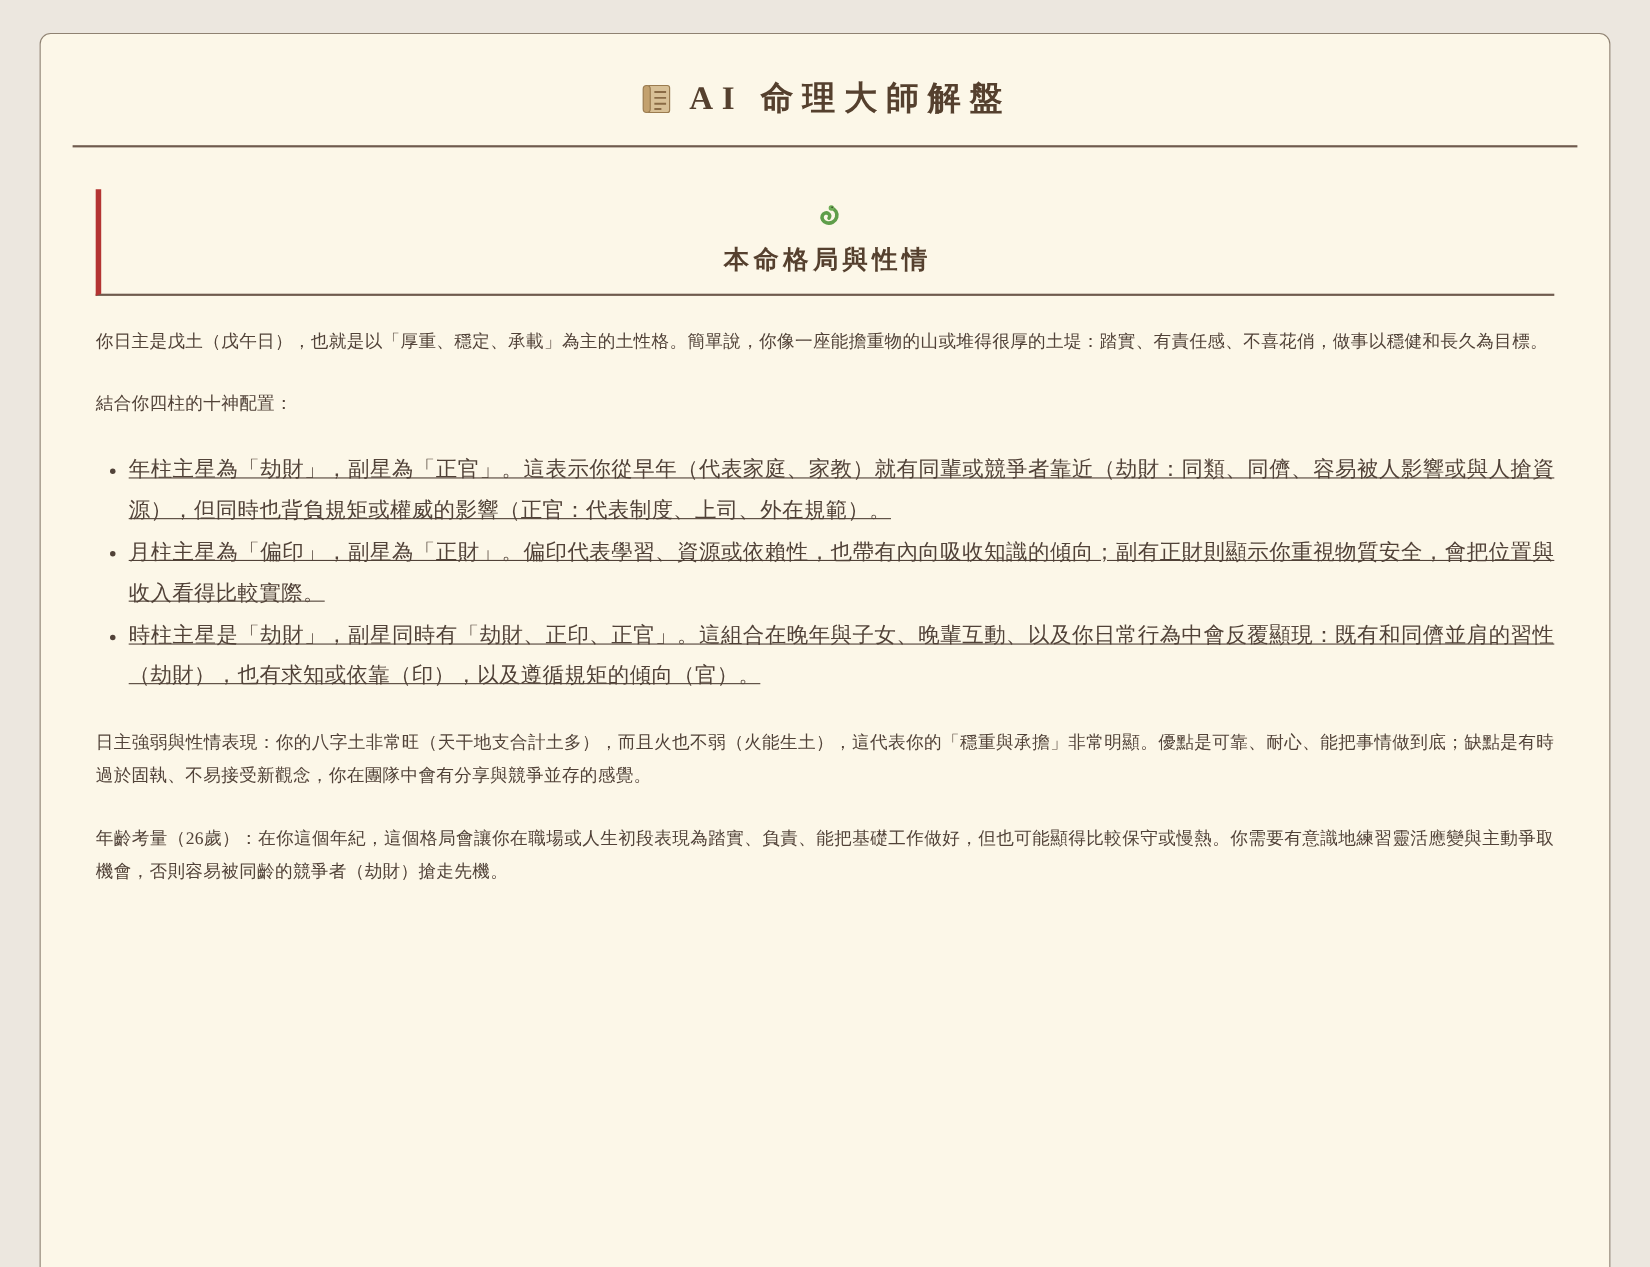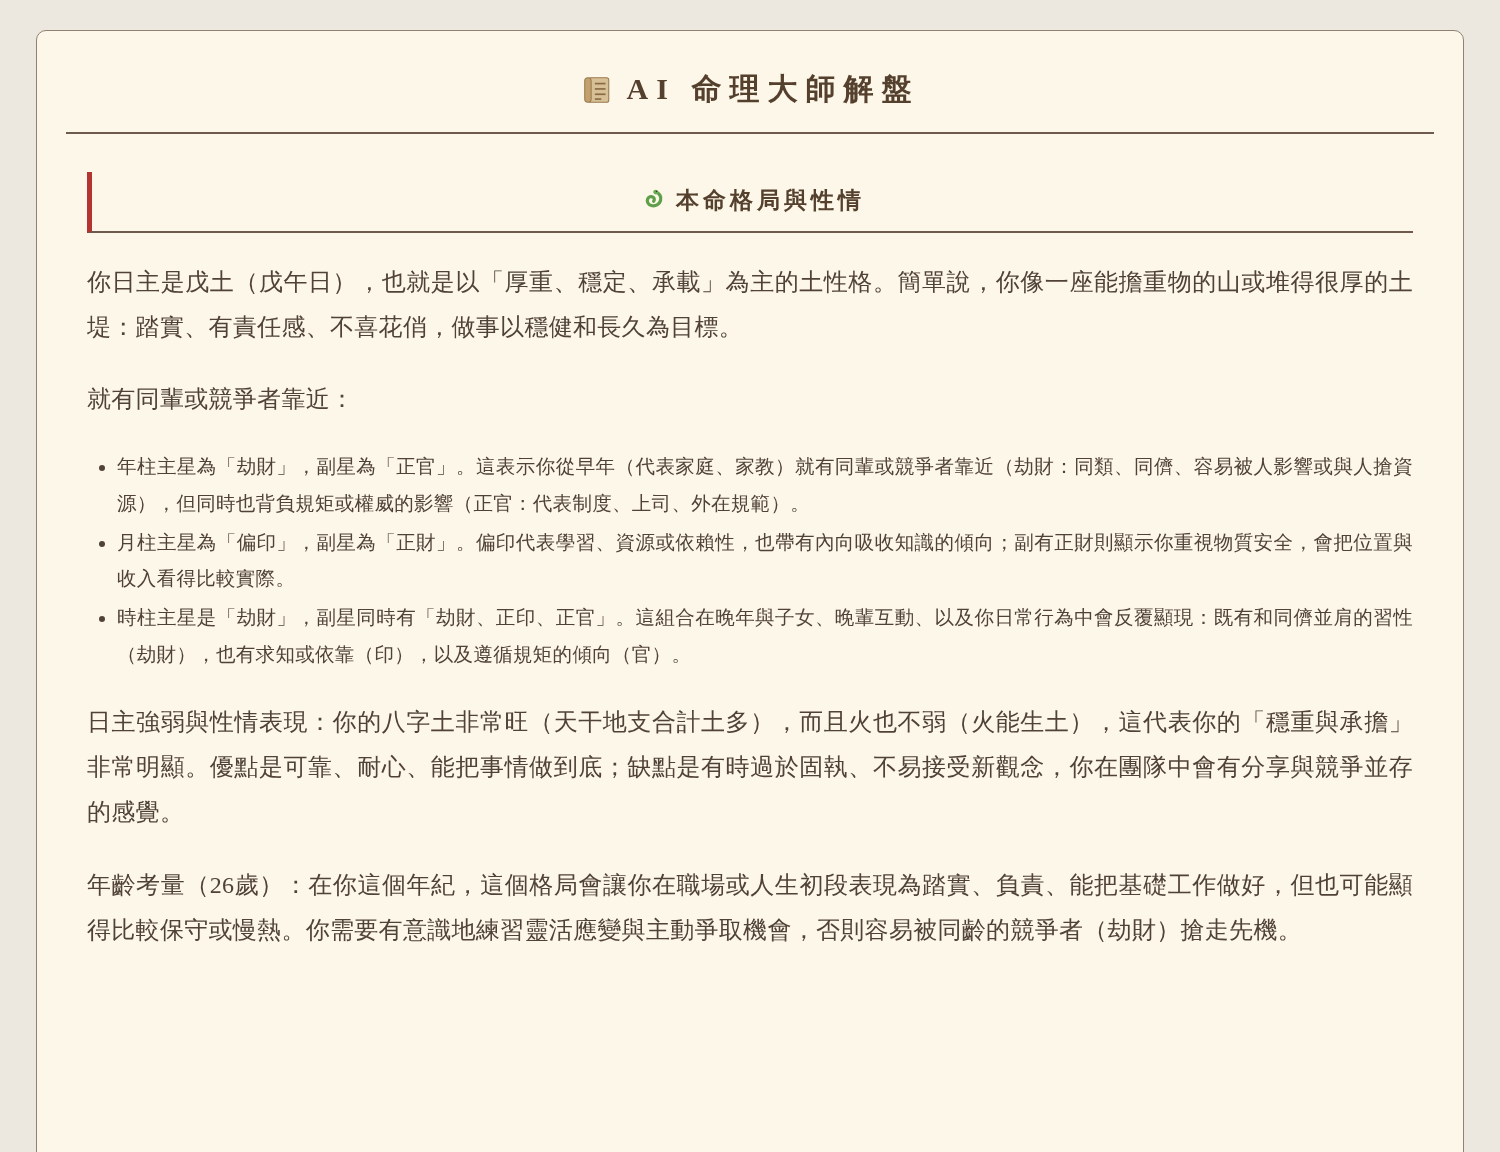--- a/index.html
+++ b/index.html
@@ -47,31 +47,33 @@
     border-bottom: 2px solid #6f5b4e;
     padding: 13px 0 15px;
     display: flex;
     align-items: center;
     justify-content: center;
     gap: 10px;
     font-size: 23px;
     font-weight: bold;
     letter-spacing: 4px;
     color: #55402e;
+    flex-direction: column;
   }
   .card p {
-    font-size: 24px;
+    font-size: 16px;
     line-height: 1.88;
     margin: 27px 0;
     text-align: justify;
     letter-spacing: 0.3px;
   }
   .card ul {
     margin: 16px 0;
     padding-left: 30px;
+    text-decoration: underline;
   }
   .card li {
     font-size: 19.5px;
     line-height: 1.88;
     margin: 2px 0;
     text-align: justify;
     letter-spacing: 0.3px;
   }
   .card li::marker { color: #514238; }
 </style>
@@ -104,21 +106,21 @@
             <path d="M14 3.5 C18 4.5 20 8 19 11.5 C18 15.2 14.2 17.2 10.5 16.2 C7.6 15.4 6 12.6 7 10.2 C7.9 8.1 10.3 7.3 12 8.4 C13.3 9.2 13.6 11 12.6 12.2" fill="none" stroke="#5f9e4a" stroke-width="3" stroke-linecap="round"></path>
             <circle cx="14.6" cy="3.8" r="2.3" fill="#6fae57"></circle>
             <circle cx="15.2" cy="3.2" r="0.7" fill="#2f3a26"></circle>
           </svg>
         </span>
         <span>本命格局與性情</span>
       </h2>
 
       <p>你日主是戊土（戊午日），也就是以「厚重、穩定、承載」為主的土性格。簡單說，你像一座能擔重物的山或堆得很厚的土堤：踏實、有責任感、不喜花俏，做事以穩健和長久為目標。</p>
 
-      <p>就有同輩或競爭者靠近：</p>
+      <p>結合你四柱的十神配置：</p>
 
       <ul>
         <li>年柱主星為「劫財」，副星為「正官」。這表示你從早年（代表家庭、家教）就有同輩或競爭者靠近（劫財：同類、同儕、容易被人影響或與人搶資源），但同時也背負規矩或權威的影響（正官：代表制度、上司、外在規範）。</li>
         <li>月柱主星為「偏印」，副星為「正財」。偏印代表學習、資源或依賴性，也帶有內向吸收知識的傾向；副有正財則顯示你重視物質安全，會把位置與收入看得比較實際。</li>
         <li>時柱主星是「劫財」，副星同時有「劫財、正印、正官」。這組合在晚年與子女、晚輩互動、以及你日常行為中會反覆顯現：既有和同儕並肩的習性（劫財），也有求知或依靠（印），以及遵循規矩的傾向（官）。</li>
       </ul>
 
 
 
       <p>日主強弱與性情表現：你的八字土非常旺（天干地支合計土多），而且火也不弱（火能生土），這代表你的「穩重與承擔」非常明顯。優點是可靠、耐心、能把事情做到底；缺點是有時過於固執、不易接受新觀念，你在團隊中會有分享與競爭並存的感覺。</p>

